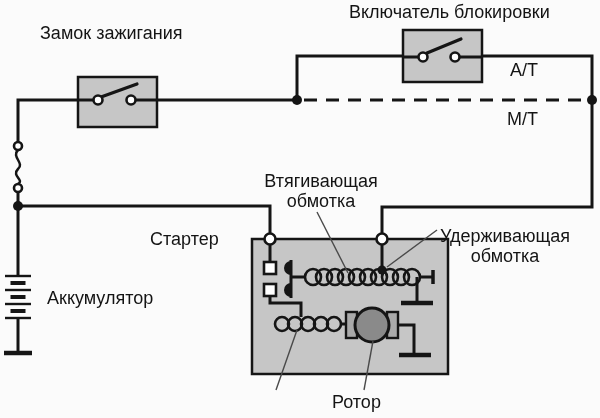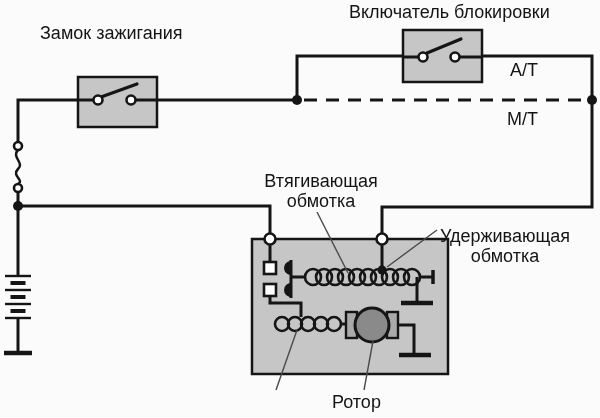--- a/index.html
+++ b/index.html
@@ -216,17 +216,19 @@
   <div class="lbl center" id="lbl-pullin">
     <div>Втягивающая</div>
     <div>обмотка</div>
   </div>
 
   <div class="lbl center" id="lbl-holding">
     <div>Удерживающая</div>
     <div>обмотка</div>
   </div>
 
-
+  <div class="lbl" id="lbl-starter">Стартер</div>
+
+  <div class="lbl" id="lbl-battery">Аккумулятор</div>
 
 
   <div class="lbl" id="lbl-rotor">Ротор</div>
 </div>
 
 </body></html>

